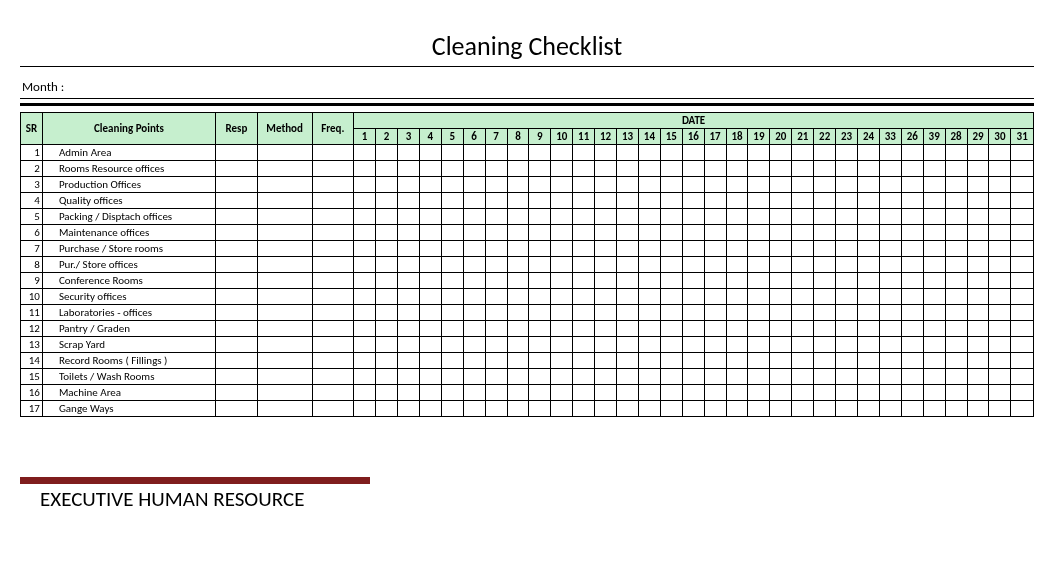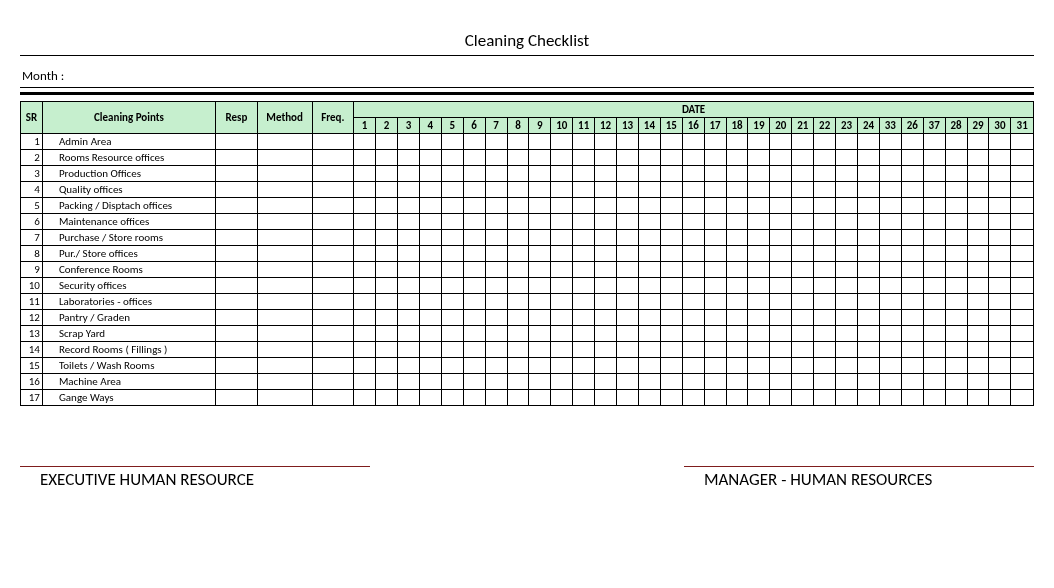--- a/index.html
+++ b/index.html
@@ -5,21 +5,21 @@
   * { box-sizing: border-box; }
   body {
     font-family: Calibri, Arial, sans-serif;
     background: #fff;
     margin: 0;
     padding: 20px;
     width: 1054px;
   }
   .title {
     text-align: center;
-    font-size: 17px;
+    font-size: 26px;
     font-weight: 400;
     margin: 10px 0 8px 0;
     border-bottom: 1px solid #000;
     padding-bottom: 4px;
   }
   .month-row {
     font-size: 13px;
     padding: 4px 2px;
     border-bottom: 1px solid #000;
     margin-bottom: 4px;
@@ -53,24 +53,24 @@
   .day-col { width: 20px; text-align: center; }
   td.sr { text-align: right; }
   td.cp { text-align: left; padding-left: 16px; }
   .sig-area {
     display: flex;
     justify-content: space-between;
     margin-top: 60px;
   }
   .sig-block {
     width: 350px;
-    border-top: 1px solid #7f1d1d;
+    border-top: 7px solid #7f1d1d;
     text-align: left;
     padding-top: 2px;
-    font-size: 17px;
+    font-size: 21px;
     padding-left: 20px;
   }
   .sig-right { margin-left: auto; }
 </style>
 </head>
 <body>
 
 <div class="title">Cleaning Checklist</div>
 <div class="month-row">Month :</div>
 <div class="thick-rule"></div>
@@ -143,21 +143,21 @@
         <th>17</th>
         <th>18</th>
         <th>19</th>
         <th>20</th>
         <th>21</th>
         <th>22</th>
         <th>23</th>
         <th>24</th>
         <th>33</th>
         <th>26</th>
-        <th>37</th>
+        <th>39</th>
         <th>28</th>
         <th>29</th>
         <th>30</th>
         <th>31</th>
       </tr>
   </thead>
   <tbody id="rows-body">
       <tr>
         <td class="sr">1</td>
         <td class="cp">Admin Area</td>
@@ -802,14 +802,13 @@
         <td></td>
         <td></td>
         <td></td>
         <td></td>
       </tr>
     </tbody>
 </table>
 
 <div class="sig-area">
   <div class="sig-block">EXECUTIVE HUMAN RESOURCE</div>
-  <div class="sig-block sig-right">MANAGER - HUMAN RESOURCES</div>
 </div>
 
 </body></html>

